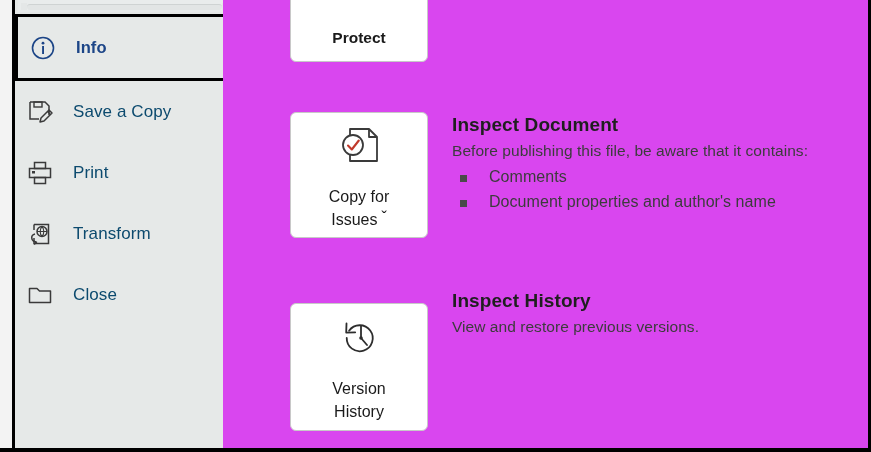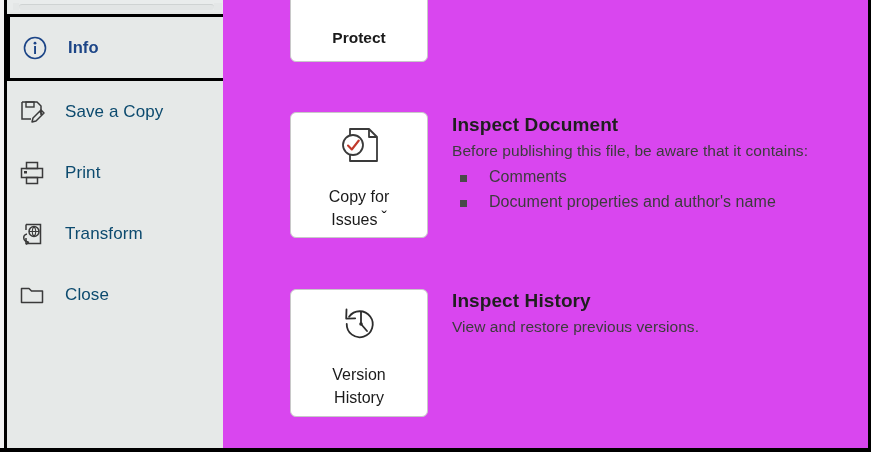--- a/index.html
+++ b/index.html
@@ -17,21 +17,21 @@
     overflow: hidden;
     box-sizing: border-box;
     border-right: 3px solid #000000;
     border-bottom: 4px solid #000000;
     background: #f3f3f3;
   }
 
   
   .sidebar {
     position: absolute;
-    left: 4px;
+    left: 12px;
     top: 0;
     width: 222px;
     height: 448px;
     background: #e6e9e8;
     box-sizing: border-box;
     border-left: 3px solid #000000;
     border-right: 1px solid #d7dbda;
   }
   .sidebar-topstrip {
     position: absolute;
@@ -165,21 +165,21 @@
 
   #tile-check {
     left: 67px;
     top: 112px;
     width: 138px;
     height: 126px;
   }
 
   #tile-version {
     left: 67px;
-    top: 289px;
+    top: 303px;
     width: 138px;
     height: 128px;
   }
 
   .section {
     position: absolute;
   }
   #sec-inspect { left: 229px; top: 114px; }
   #sec-version { left: 229px; top: 290px; }
 

